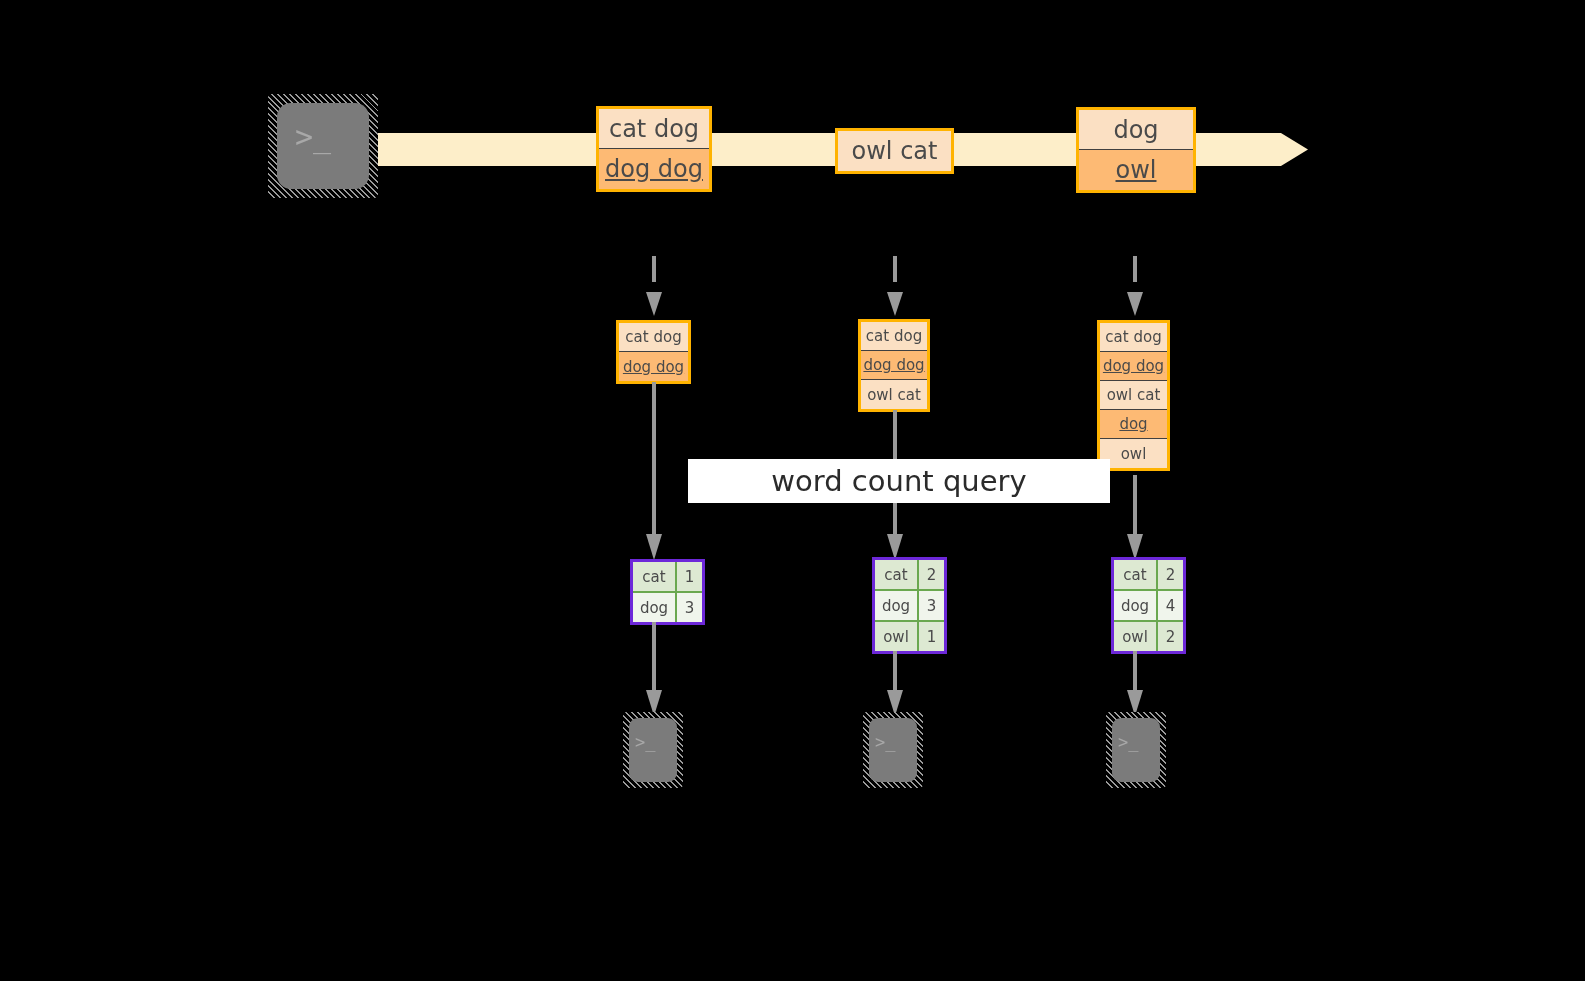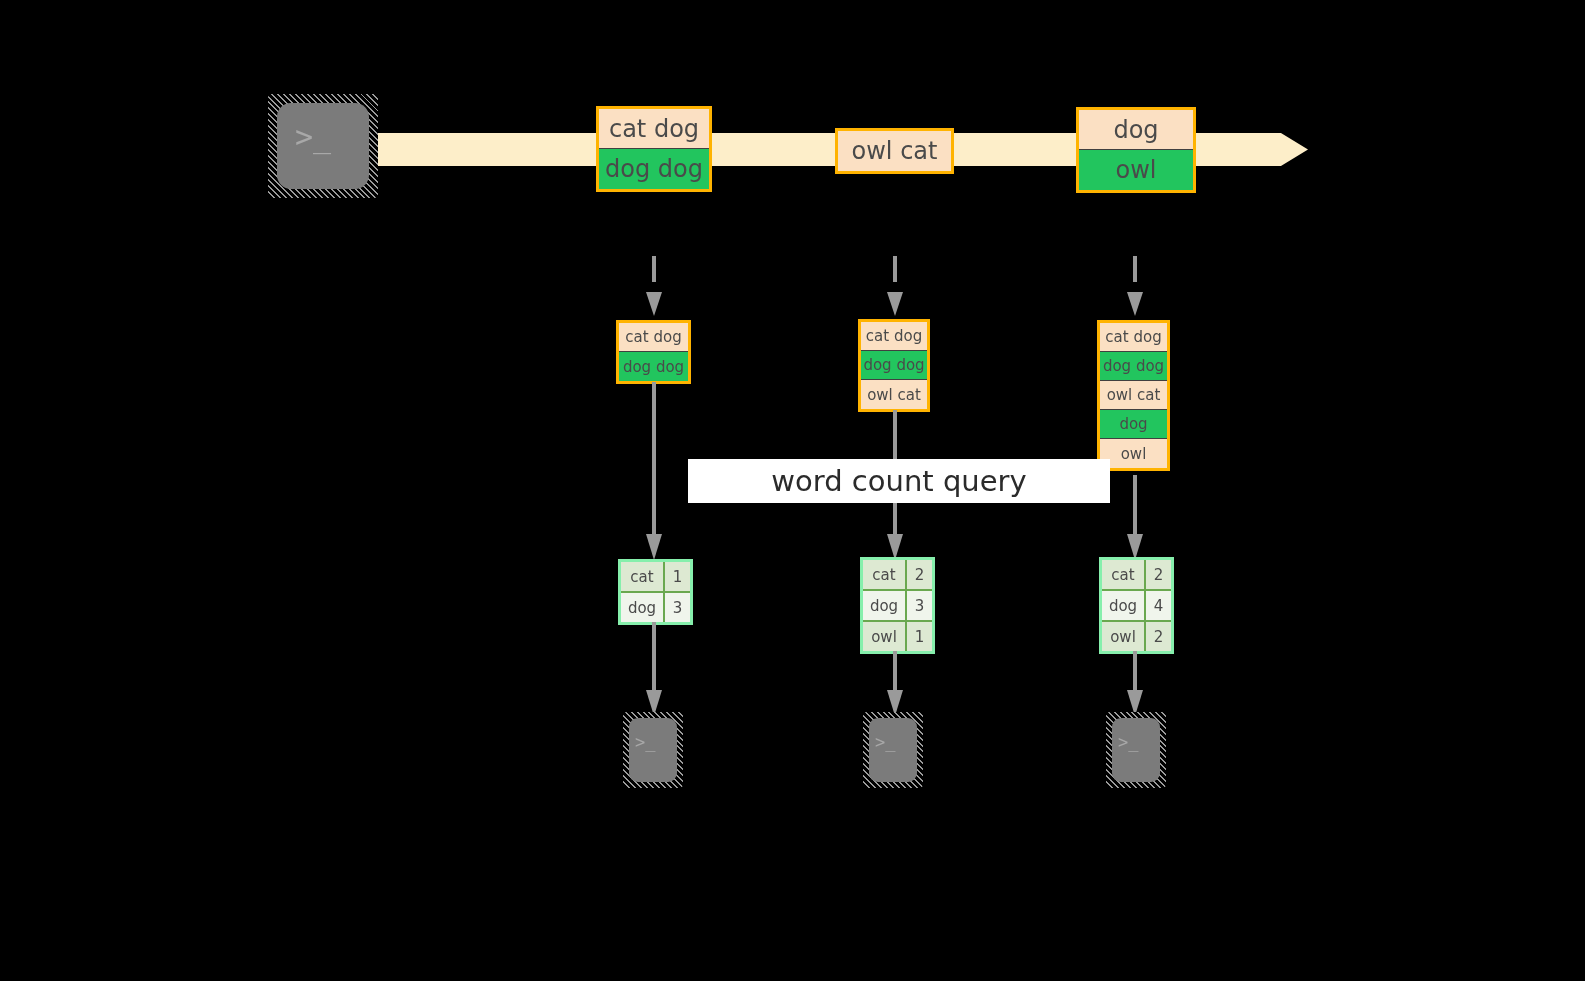--- a/index.html
+++ b/index.html
@@ -86,21 +86,21 @@
     box-sizing: border-box;
     display: flex;
     align-items: center;
     justify-content: center;
     border-bottom: 1px solid #404040;
     white-space: nowrap;
     color: #4a4a4a;
   }
   .orange-stack .cell:last-child { border-bottom: none; }
   .orange-stack .cell.dark  { background: #fbe0c3; }
-  .orange-stack .cell.light { background: #22c55e; }
+  .orange-stack .cell.light { background: #fdba74; text-decoration: underline; }
 
   
   .orange-stack.top { font-size: 24px; }
   .orange-stack.top .cell { height: 40px; }
 
   .rec-catdog { left: 596px; top: 106px; width: 116px; }
   .rec-owlcat { left: 835px; top: 128px; width: 119px; }
   .rec-dogowl { left: 1076px; top: 107px; width: 120px; }
 
   
@@ -108,25 +108,26 @@
   .orange-stack.mid .cell { height: 29px; }
 
   .stack-c1 { left: 616px; top: 320px; width: 75px; }
   .stack-c2 { left: 858px; top: 319px; width: 72px; }
   .stack-c3 { left: 1097px; top: 320px; width: 73px; }
 
   
   .green-table {
     position: absolute;
     box-sizing: border-box;
-    border: 3px solid #86efac;
+    border: 3px solid #6d28d9;
     background: #be185d;
     display: flex;
     flex-direction: column;
     font-size: 15px;
+    margin-left: 12px;
   }
   .green-table .row {
     display: flex;
     height: 29px;
     border-bottom: 2px solid #6aa84f;
   }
   .green-table .row:last-child { border-bottom: none; }
   .green-table .row .k,
   .green-table .row .v {
     box-sizing: border-box;

